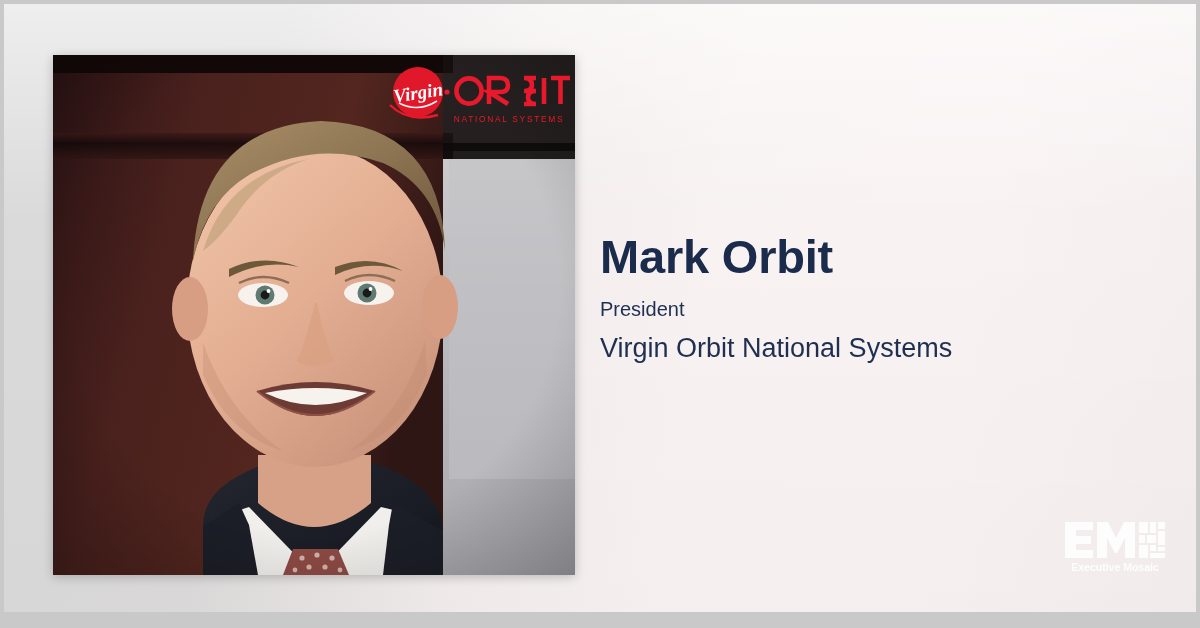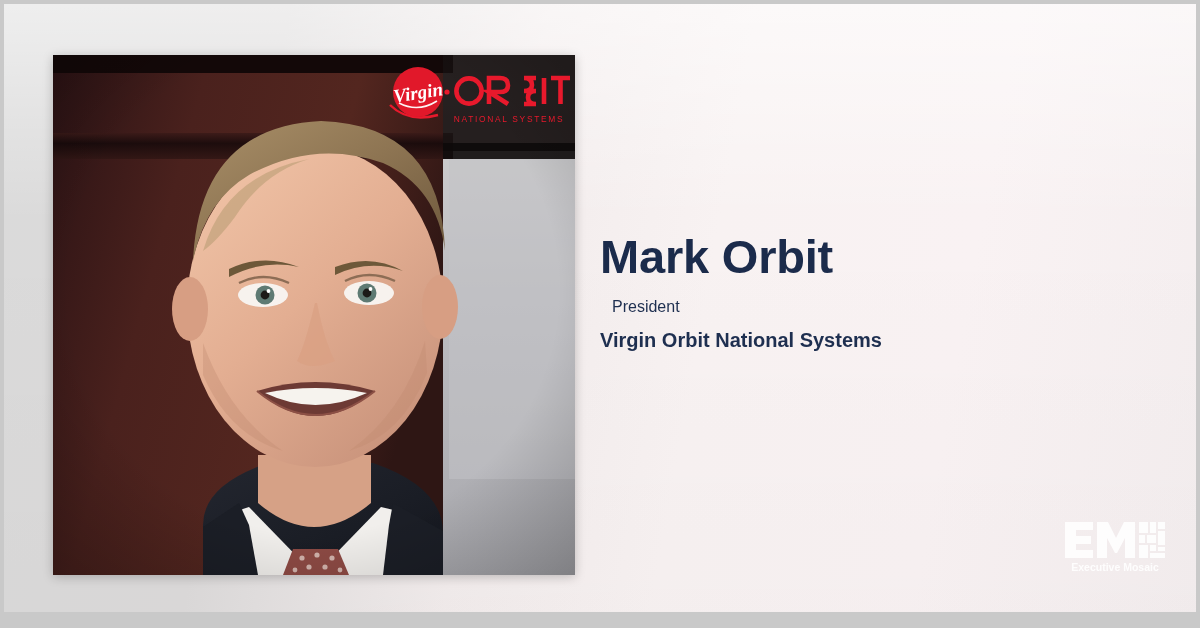--- a/index.html
+++ b/index.html
@@ -85,32 +85,32 @@
   .person-name {
     margin: 0;
     font-size: 47px;
     line-height: 1.06;
     font-weight: 700;
     letter-spacing: -0.2px;
     color: #1b2b4b;
     white-space: nowrap;
   }
   .person-role {
-    margin: 16px 0 0 12px;
-    font-size: 16px;
+    margin: 16px 0 0 0;
+    font-size: 20px;
     line-height: 1.18;
     font-weight: 400;
     color: #1e2f50;
     white-space: nowrap;
   }
   .person-org {
     margin: 12px 0 0 0;
-    font-size: 20px;
+    font-size: 27px;
     line-height: 1.18;
-    font-weight: 700;
+    font-weight: 400;
     color: #1e2f50;
     white-space: nowrap;
   }
 
   
   .em-logo {
     position: absolute;
     left: 1055px;
     top: 512px;
     width: 112px;

